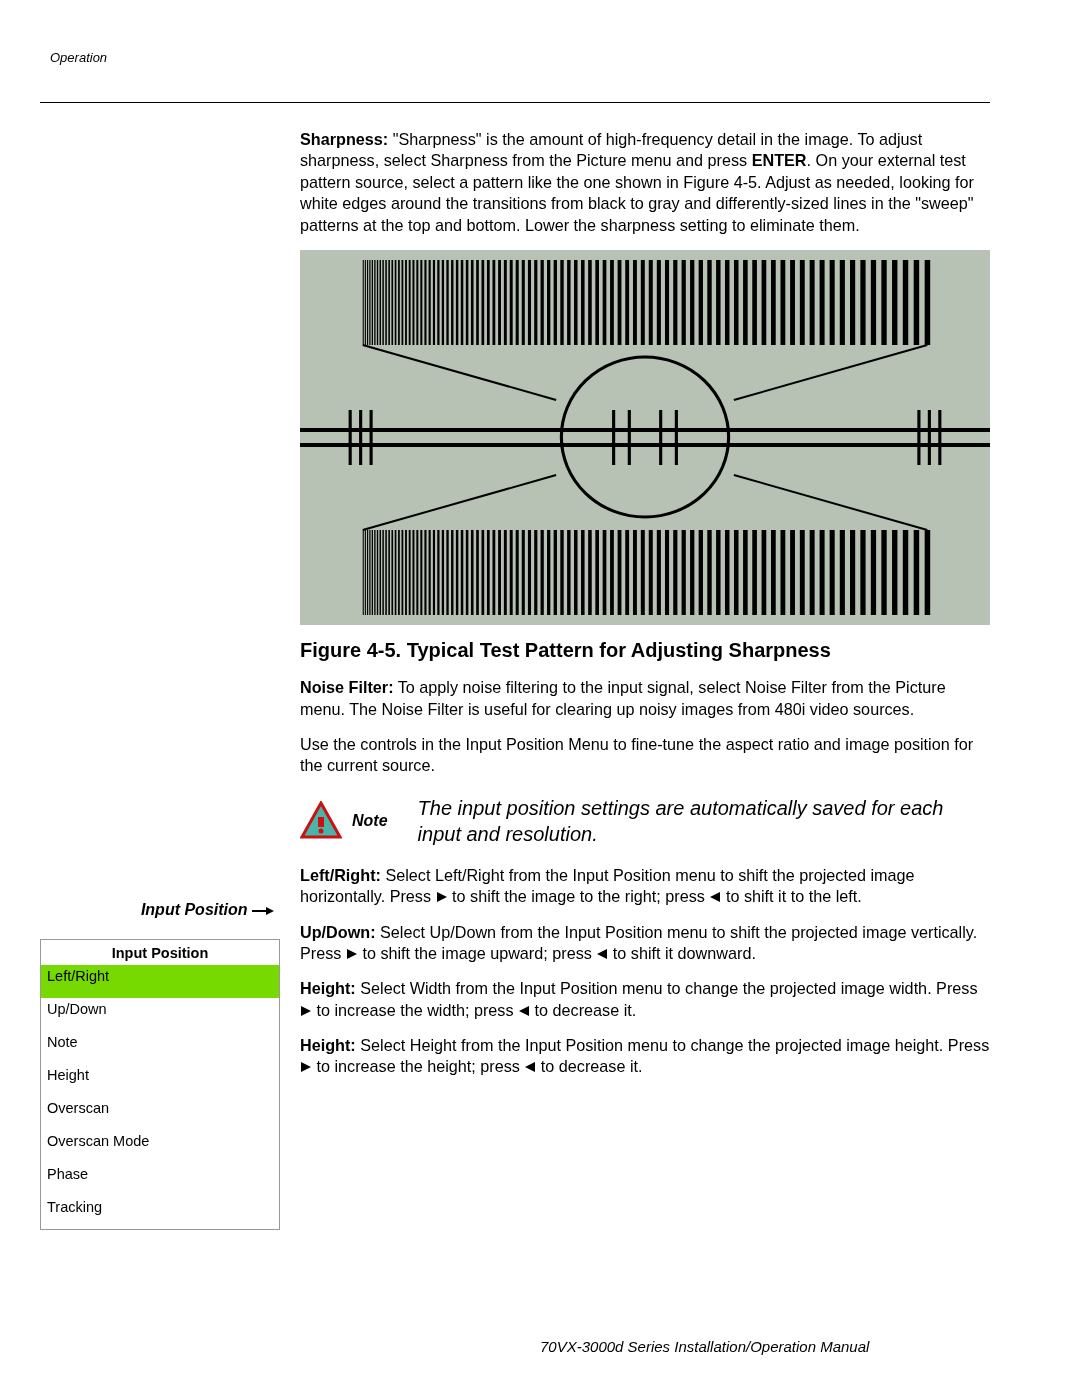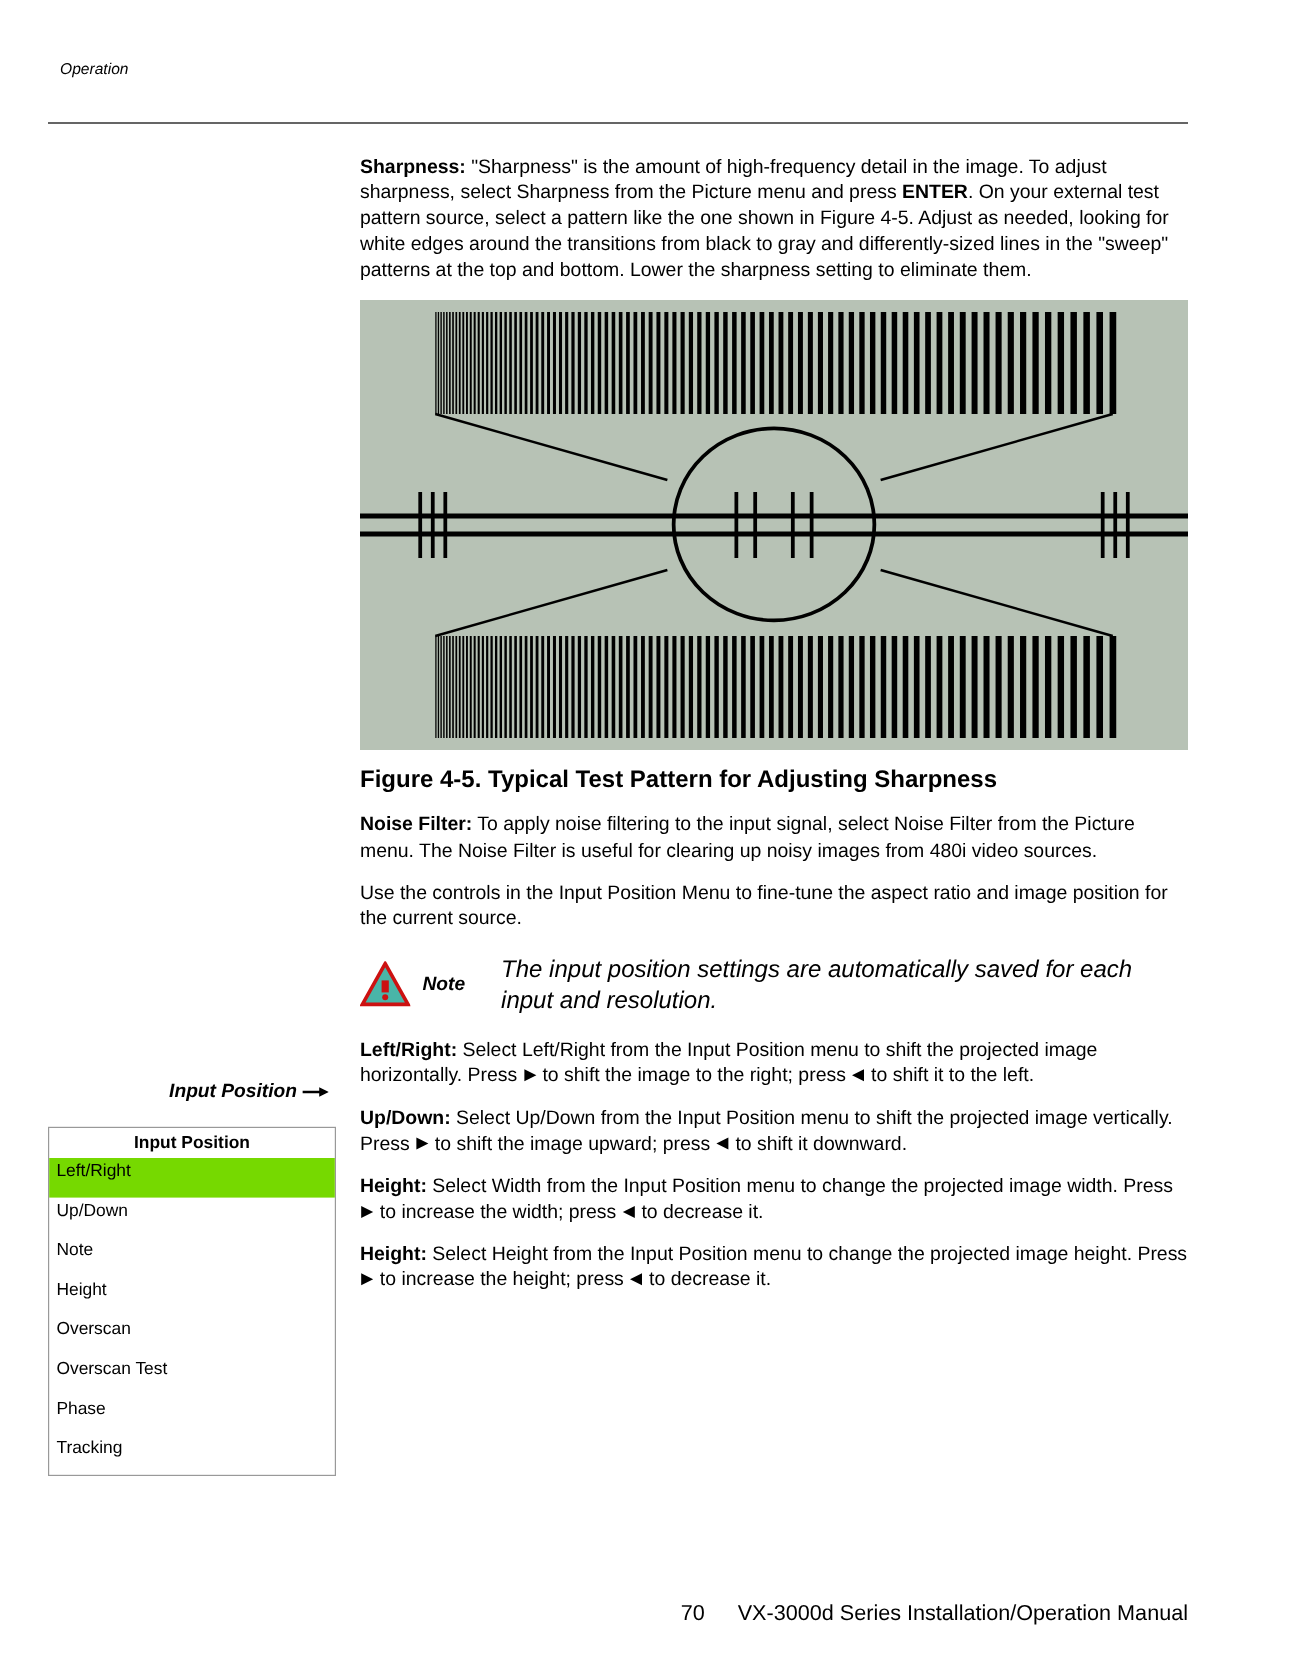--- a/index.html
+++ b/index.html
@@ -108,22 +108,22 @@
   .tri-icon {
     display: inline-block;
     vertical-align: -1px;
   }
   .footer {
     position: absolute;
     bottom: 42px;
     left: 40px;
     right: 90px;
     display: flex;
-    justify-content: space-between;
-    font-size: 18px;
+    font-style: italic;
+    font-size: 15px;
   }
   .footer .pg { margin-left: 500px; }
 </style>
 </head>
 <body>
 
 <div class="header-label">Operation</div>
 <hr class="rule">
 
 <div class="content">
@@ -137,21 +137,21 @@
     </div>
 
     <div class="menu-box">
       <div class="menu-title">Input Position</div>
       <div id="menu-items">
           <div class="menu-item selected">Left/Right</div>
           <div class="menu-item">Up/Down</div>
           <div class="menu-item">Note</div>
           <div class="menu-item">Height</div>
           <div class="menu-item">Overscan</div>
-          <div class="menu-item">Overscan Test</div>
+          <div class="menu-item">Overscan Mode</div>
           <div class="menu-item">Phase</div>
           <div class="menu-item">Tracking</div>
         </div>
     </div>
 
   </div>
 
   <div class="right-col">
 
     <p>

